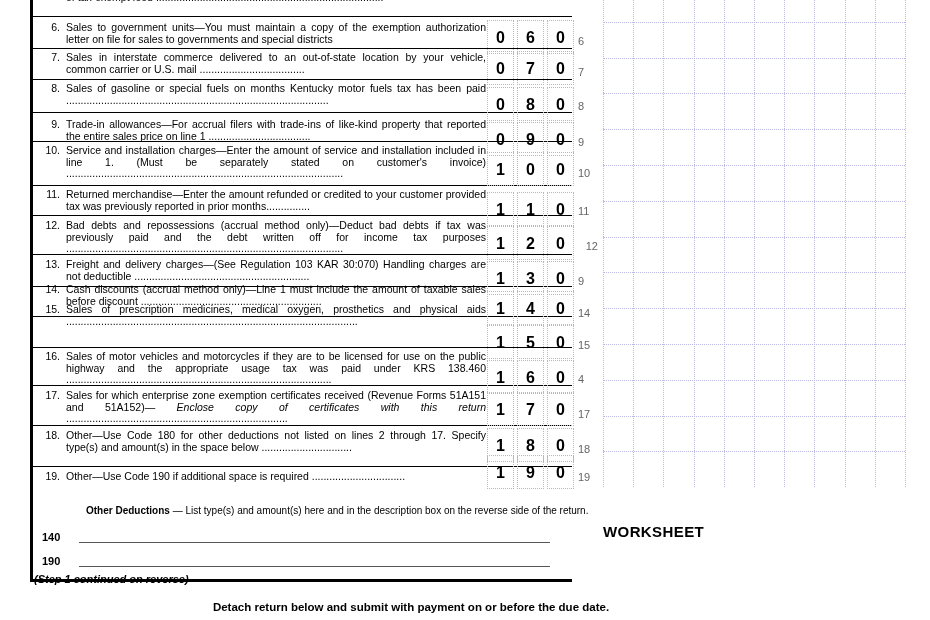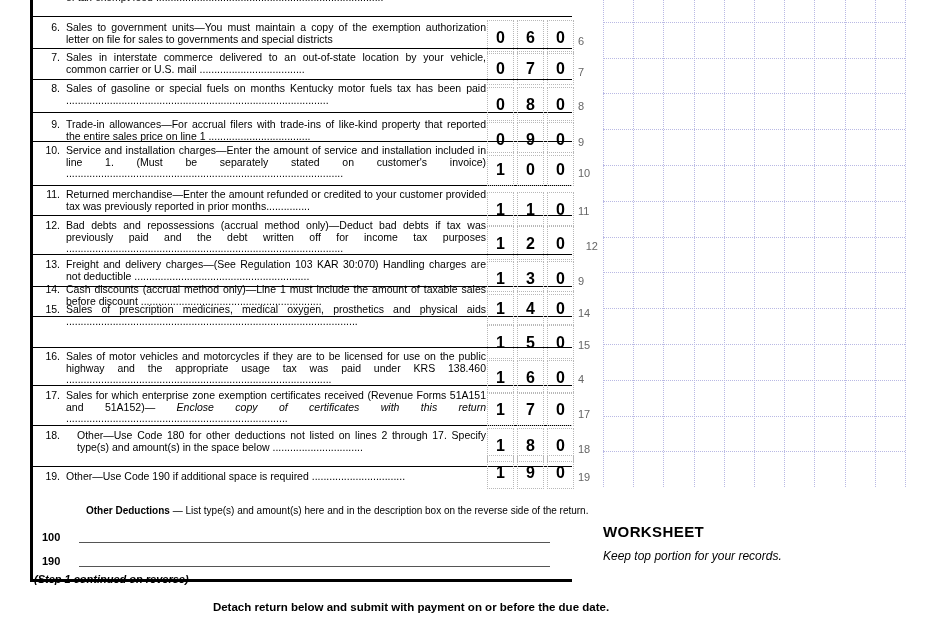--- a/index.html
+++ b/index.html
@@ -254,40 +254,40 @@
     <div class="ded-row" style="top: 351px; width: 452px;">
       <div class="ded-num">16.</div>
       <div class="ded-text">Sales of motor vehicles and motorcycles if they are to be licensed for use on the public highway and the appropriate usage tax was paid under KRS 138.460 ...........................................................................................</div>
     </div>
     <div class="sep-rule" style="top: 385px;"></div>
     <div class="ded-row" style="top: 390px; width: 452px;">
       <div class="ded-num">17.</div>
       <div class="ded-text">Sales for which enterprise zone exemption certificates received (Revenue Forms 51A151 and 51A152)— <i>Enclose copy of certificates with this return</i> ............................................................................</div>
     </div>
     <div class="sep-rule" style="top: 425px;"></div>
-    <div class="ded-row" style="top: 430px; width: 452px; padding-left: 11px;">
+    <div class="ded-row" style="top: 430px; width: 452px;">
       <div class="ded-num">18.</div>
       <div class="ded-text">Other—Use Code 180 for other deductions not listed on lines 2 through 17. Specify type(s) and amount(s) in the space below ...............................</div>
     </div>
     <div class="sep-rule" style="top: 466px;"></div>
     <div class="ded-row" style="top: 471px; width: 452px;">
       <div class="ded-num">19.</div>
       <div class="ded-text">Other—Use Code 190 if additional space is required ................................</div>
     </div>
     <div class="ded-row" style="top: -8px; width: 452px;">
       <div class="ded-text nj">of tax-exempt food ..............................................................................</div>
     </div>
   </div>
 
 <div id="other-ded-block">
   <div id="other-ded-desc">
     <b>Other Deductions</b><span> — List type(s) and amount(s) here and in the description box on the reverse side of the return.</span>
   </div>
   <div class="code-line" style="margin-top:8px;">
-    <span class="code-lbl">100</span>
+    <span class="code-lbl">140</span>
     <span class="code-rule"></span>
   </div>
   <div class="code-line">
     <span class="code-lbl">190</span>
     <span class="code-rule"></span>
   </div>
 </div>
 
 <div id="step-continued">(Step 1 continued on reverse)</div>
 
@@ -400,16 +400,15 @@
     <div class="grow" style="top: 286.4px;"></div>
     <div class="grow" style="top: 322.2px;"></div>
     <div class="grow" style="top: 358px;"></div>
     <div class="grow" style="top: 393.8px;"></div>
     <div class="grow" style="top: 429.6px;"></div>
     <div class="grow" style="top: 465.4px;"></div>
   </div>
 
 <div id="worksheet-caption">
   <div id="worksheet-title">WORKSHEET</div>
-  <div id="worksheet-sub">Keep top portion for your records.</div>
 </div>
 
 <div id="detach-notice">Detach return below and submit with payment on or before the due date.</div>
 
 </body></html>

